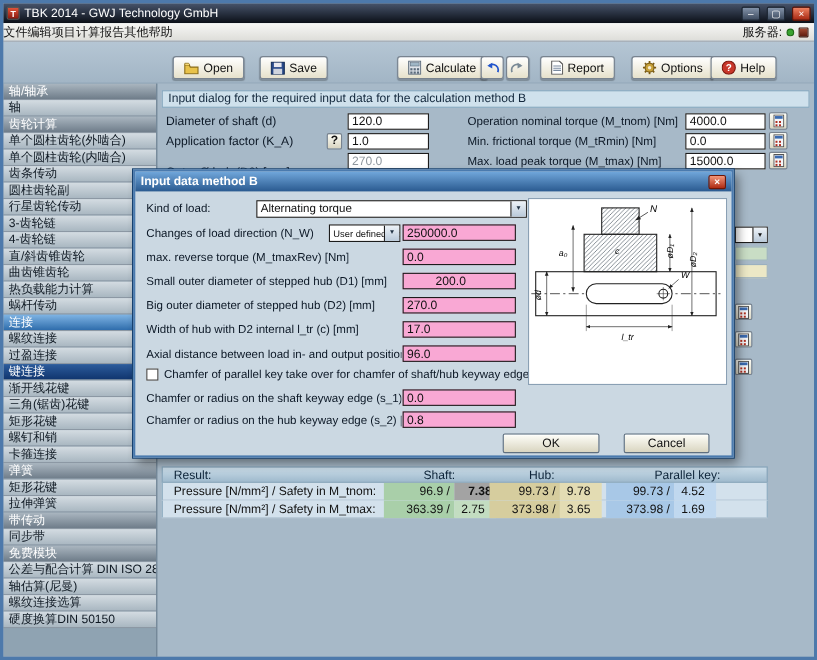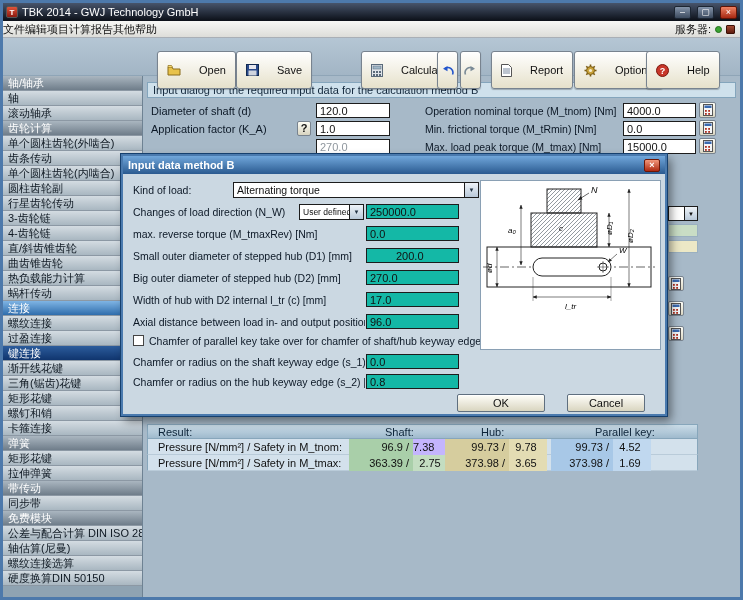--- a/index.html
+++ b/index.html
@@ -14,21 +14,21 @@
 .winbtn{width:17px;height:13px;border:1px solid #1c2633;border-radius:2px;background:linear-gradient(#8494aa,#3c4a5e);color:#fff;font-size:9px;line-height:11px;text-align:center;margin-left:2px}
 .winbtn.close{background:linear-gradient(#ef8262,#a62812);border-color:#5e1406}
 
 .menubar{position:absolute;left:3px;top:21px;width:737px;height:17px;background:linear-gradient(#f7f7f5,#ddddd9);border-bottom:1px solid #a9afb6;display:flex;align-items:center;z-index:3}
 .menu-item{padding:0 0;height:100%;display:flex;align-items:center}
 .server-area{margin-left:auto;display:flex;align-items:center;gap:4px;padding-right:5px}
 .led{width:7px;height:7px;border-radius:50%;background:#3aa330;border:1px solid #1f6b18}
 .srv-ic{width:9px;height:9px;background:linear-gradient(#a24a32,#5e1c0e);border:1px solid #3c1006;border-radius:1px}
 
 .toolbar-band{position:absolute;left:3px;top:38px;width:737px;height:38px;background:linear-gradient(#b5c6d4,#a2b5c5);border-bottom:1px solid #8fa5b7;z-index:1}
-.tbtn{position:absolute;top:51px;height:38px;display:flex;align-items:center;gap:18px;padding:0 9px;background:linear-gradient(#ffffff,#e6e1cb);border:1px solid #78838f;border-radius:3px;box-shadow:inset 0 1px 0 #fff,0 1px 1px rgba(0,0,0,.25);z-index:3;white-space:nowrap}
+.tbtn{position:absolute;top:51px;height:21px;display:flex;align-items:center;gap:4px;padding:0 9px;background:linear-gradient(#ffffff,#e6e1cb);border:1px solid #78838f;border-radius:3px;box-shadow:inset 0 1px 0 #fff,0 1px 1px rgba(0,0,0,.25);z-index:3;white-space:nowrap}
 .tbtn.small{padding:0;justify-content:center;width:21px}
 #btn-open{left:157px}#btn-save{left:236px}#btn-calc{left:361px}#btn-undo{left:437px}#btn-redo{left:460px}#btn-report{left:491px}#btn-options{left:574px}#btn-help{left:646px}
 
 .sidebar{position:absolute;left:3px;top:76px;width:140px;height:521px;background:#8fa3b2;border-right:1px solid #6e8293;z-index:2;overflow:hidden}
 .side-row{height:15px;line-height:15px;padding-left:5px;border-bottom:1px solid #8c98a4;white-space:nowrap;overflow:hidden}
 .side-header{background:linear-gradient(#aab6c0,#6f7d8a);color:#fff}
 .side-header.hl{background:linear-gradient(#7fb4e4,#2f6dac);color:#fff}
 .side-item{background:linear-gradient(#d4dce2,#a9b7c1);color:#0e1822}
 .side-item.sel{background:linear-gradient(#2c5c9c,#10356e);color:#fff}
 
@@ -45,21 +45,21 @@
 .res-header span{position:absolute;top:1px}
 .res-row{position:absolute;left:4px;width:551px;height:16px;background:#d3e1ec;border-left:1px solid #87a6bb;border-right:1px solid #87a6bb;border-bottom:1px solid #b9cbd9}
 .res-label{position:absolute;left:10px;top:2px;white-space:nowrap}
 .res-cell{position:absolute;top:0;height:16px;line-height:16px;padding-right:4px;text-align:right}
 
 .dialog{position:absolute;left:121px;top:154px;width:546px;height:262px;background:#cbd8e2;border:2px solid #4a7aae;box-shadow:0 0 0 1px #16406e,4px 5px 9px rgba(0,0,0,.45);z-index:20}
 .dlg-title{height:18px;background:linear-gradient(#71a7db,#2a5a90);display:flex;align-items:center;color:#fff;font-weight:bold;padding:0 5px}
 .dlg-close{margin-left:auto;width:16px;height:13px;background:linear-gradient(#f2977b,#ae2a12);border:1px solid #6e1606;border-radius:2px;color:#fff;font-size:9px;line-height:11px;text-align:center}
 .dlg-body{position:relative;width:100%;height:240px;font-size:10.5px;overflow:hidden}
 .dlg-label{position:absolute;left:10px;white-space:nowrap;overflow:hidden;max-width:232px;color:#0c1826}
-.dlg-input{position:absolute;left:243px;width:93px;height:15px;background:#14b8a6;border:1px solid #1c1c1c;padding:0 3px;font-size:11px;display:flex;align-items:center}
+.dlg-input{position:absolute;left:243px;width:103px;height:15px;background:#f9a8d4;border:1px solid #1c1c1c;padding:0 3px;font-size:11px;display:flex;align-items:center}
 .combo{position:absolute;height:16px;background:#fff;border:1px solid #1c1c1c;display:flex;align-items:center;padding:0 3px;overflow:hidden;white-space:nowrap}
 .combo .arrow{position:absolute;right:0;top:0;bottom:0;width:14px;background:linear-gradient(#eef3f8,#b9c9d9);border-left:1px solid #1c1c1c;display:flex;align-items:center;justify-content:center;font-size:6px;color:#234}
 #kind-combo{left:110px;top:8px;width:246px}
 #mode-combo{left:176px;top:30px;width:65px;font-size:8.5px}
 #changes-input{top:30px}
 .checkbox{position:absolute;left:10px;top:161px;width:11px;height:11px;background:#fff;border:1px solid #444}
 .cb-label{position:absolute;left:26px;top:161px;white-space:nowrap;color:#0c1826}
 .dlg-btn{position:absolute;top:220px;height:18px;background:linear-gradient(#fefef9,#d9d5c0);border:1px solid #5f6f7f;border-radius:2px;text-align:center;line-height:16px;font-size:11px;box-shadow:inset 0 1px 0 #fff}
 #ok-btn{left:334px;width:88px}
 #cancel-btn{left:444px;width:78px}
@@ -177,25 +177,24 @@
     <svg width="13" height="13">
         <circle cx="6.5" cy="6.5" r="6" fill="#c8372a" stroke="#7a150c"></circle>
         <text x="6.5" y="9.5" text-anchor="middle" font-size="9" fill="#fff" font-weight="bold">?</text>
       </svg>
     <span>Help</span>
   </div>
 
   <div class="sidebar" id="sidebar">
       <div class="side-row side-header">轴/轴承</div>
       <div class="side-row side-item">轴</div>
-      <div class="side-row side-item">滚动轴承</div>
       <div class="side-row side-header">齿轮计算</div>
       <div class="side-row side-item">单个圆柱齿轮(外啮合)</div>
+      <div class="side-row side-item">单个圆柱齿轮(内啮合)</div>
       <div class="side-row side-item">齿条传动</div>
-      <div class="side-row side-item">单个圆柱齿轮(内啮合)</div>
       <div class="side-row side-item">圆柱齿轮副</div>
       <div class="side-row side-item">行星齿轮传动</div>
       <div class="side-row side-item">3-齿轮链</div>
       <div class="side-row side-item">4-齿轮链</div>
       <div class="side-row side-item">直/斜齿锥齿轮</div>
       <div class="side-row side-item">曲齿锥齿轮</div>
       <div class="side-row side-item">热负载能力计算</div>
       <div class="side-row side-item">蜗杆传动</div>
       <div class="side-row side-header hl">连接</div>
       <div class="side-row side-item">螺纹连接</div>
@@ -271,21 +270,21 @@
             <rect x="2" y="6" width="1.8" height="1.8"></rect>
             <rect x="5.2" y="6" width="1.8" height="1.8"></rect>
             <rect x="2" y="9" width="1.8" height="1.8"></rect>
             <rect x="5.2" y="9" width="1.8" height="1.8"></rect>
           </g>
         </svg>
       </div>
       <div class="res-row" style="top: 363px;">
         <div class="res-label">Pressure [N/mm²] / Safety in M_tnom:</div>
         <div class="res-cell" style="left: 201px; width: 64px; background: rgb(169, 207, 169);">96.9 /</div>
-        <div class="res-cell" style="left: 265px; width: 38px; background: #c4b5fd; text-align: left;">7.38</div>
+        <div class="res-cell" style="left: 265px; width: 38px; background: #a3a3a3; text-align: right; font-weight: bold;">7.38</div>
         <div class="res-cell" style="left: 297px; width: 64px; background: rgb(214, 205, 158);">99.73 /</div>
         <div class="res-cell" style="left: 361px; width: 38px; background: rgb(227, 220, 179); text-align: center;">9.78</div>
         <div class="res-cell" style="left: 403px; width: 62px; background: rgb(168, 200, 231);">99.73 /</div>
         <div class="res-cell" style="left: 465px; width: 38px; background: rgb(192, 216, 239); text-align: center;">4.52</div>
       </div>
       <div class="res-row" style="top: 379px;">
         <div class="res-label">Pressure [N/mm²] / Safety in M_tmax:</div>
         <div class="res-cell" style="left: 201px; width: 64px; background: rgb(169, 207, 169);">363.39 /</div>
         <div class="res-cell" style="left: 265px; width: 38px; background: rgb(195, 221, 193); text-align: center;">2.75</div>
         <div class="res-cell" style="left: 297px; width: 64px; background: rgb(214, 205, 158);">373.98 /</div>

